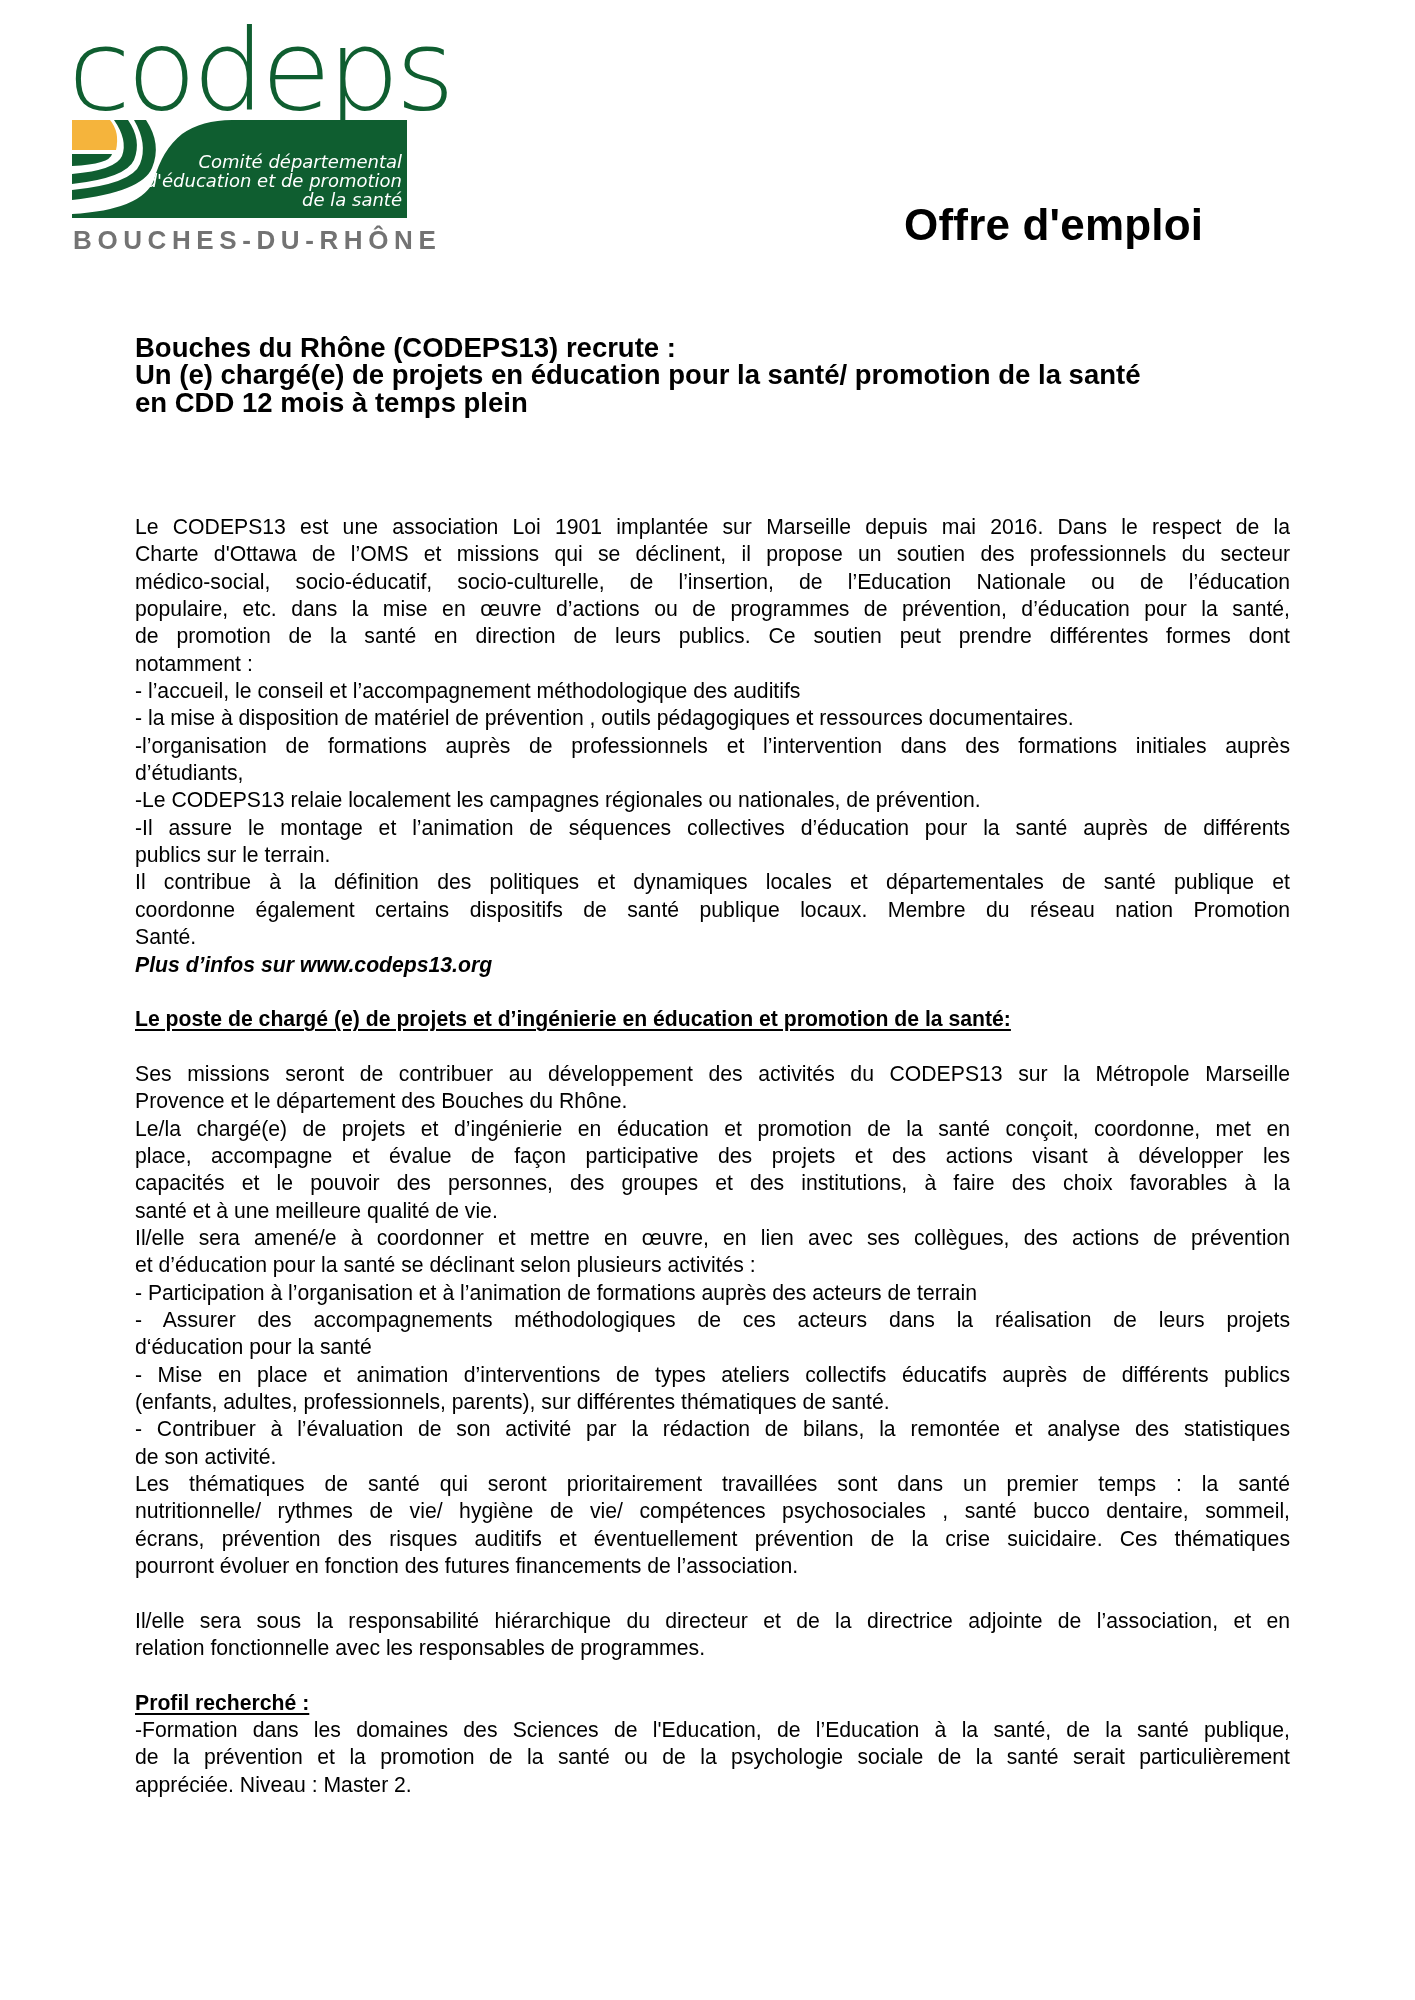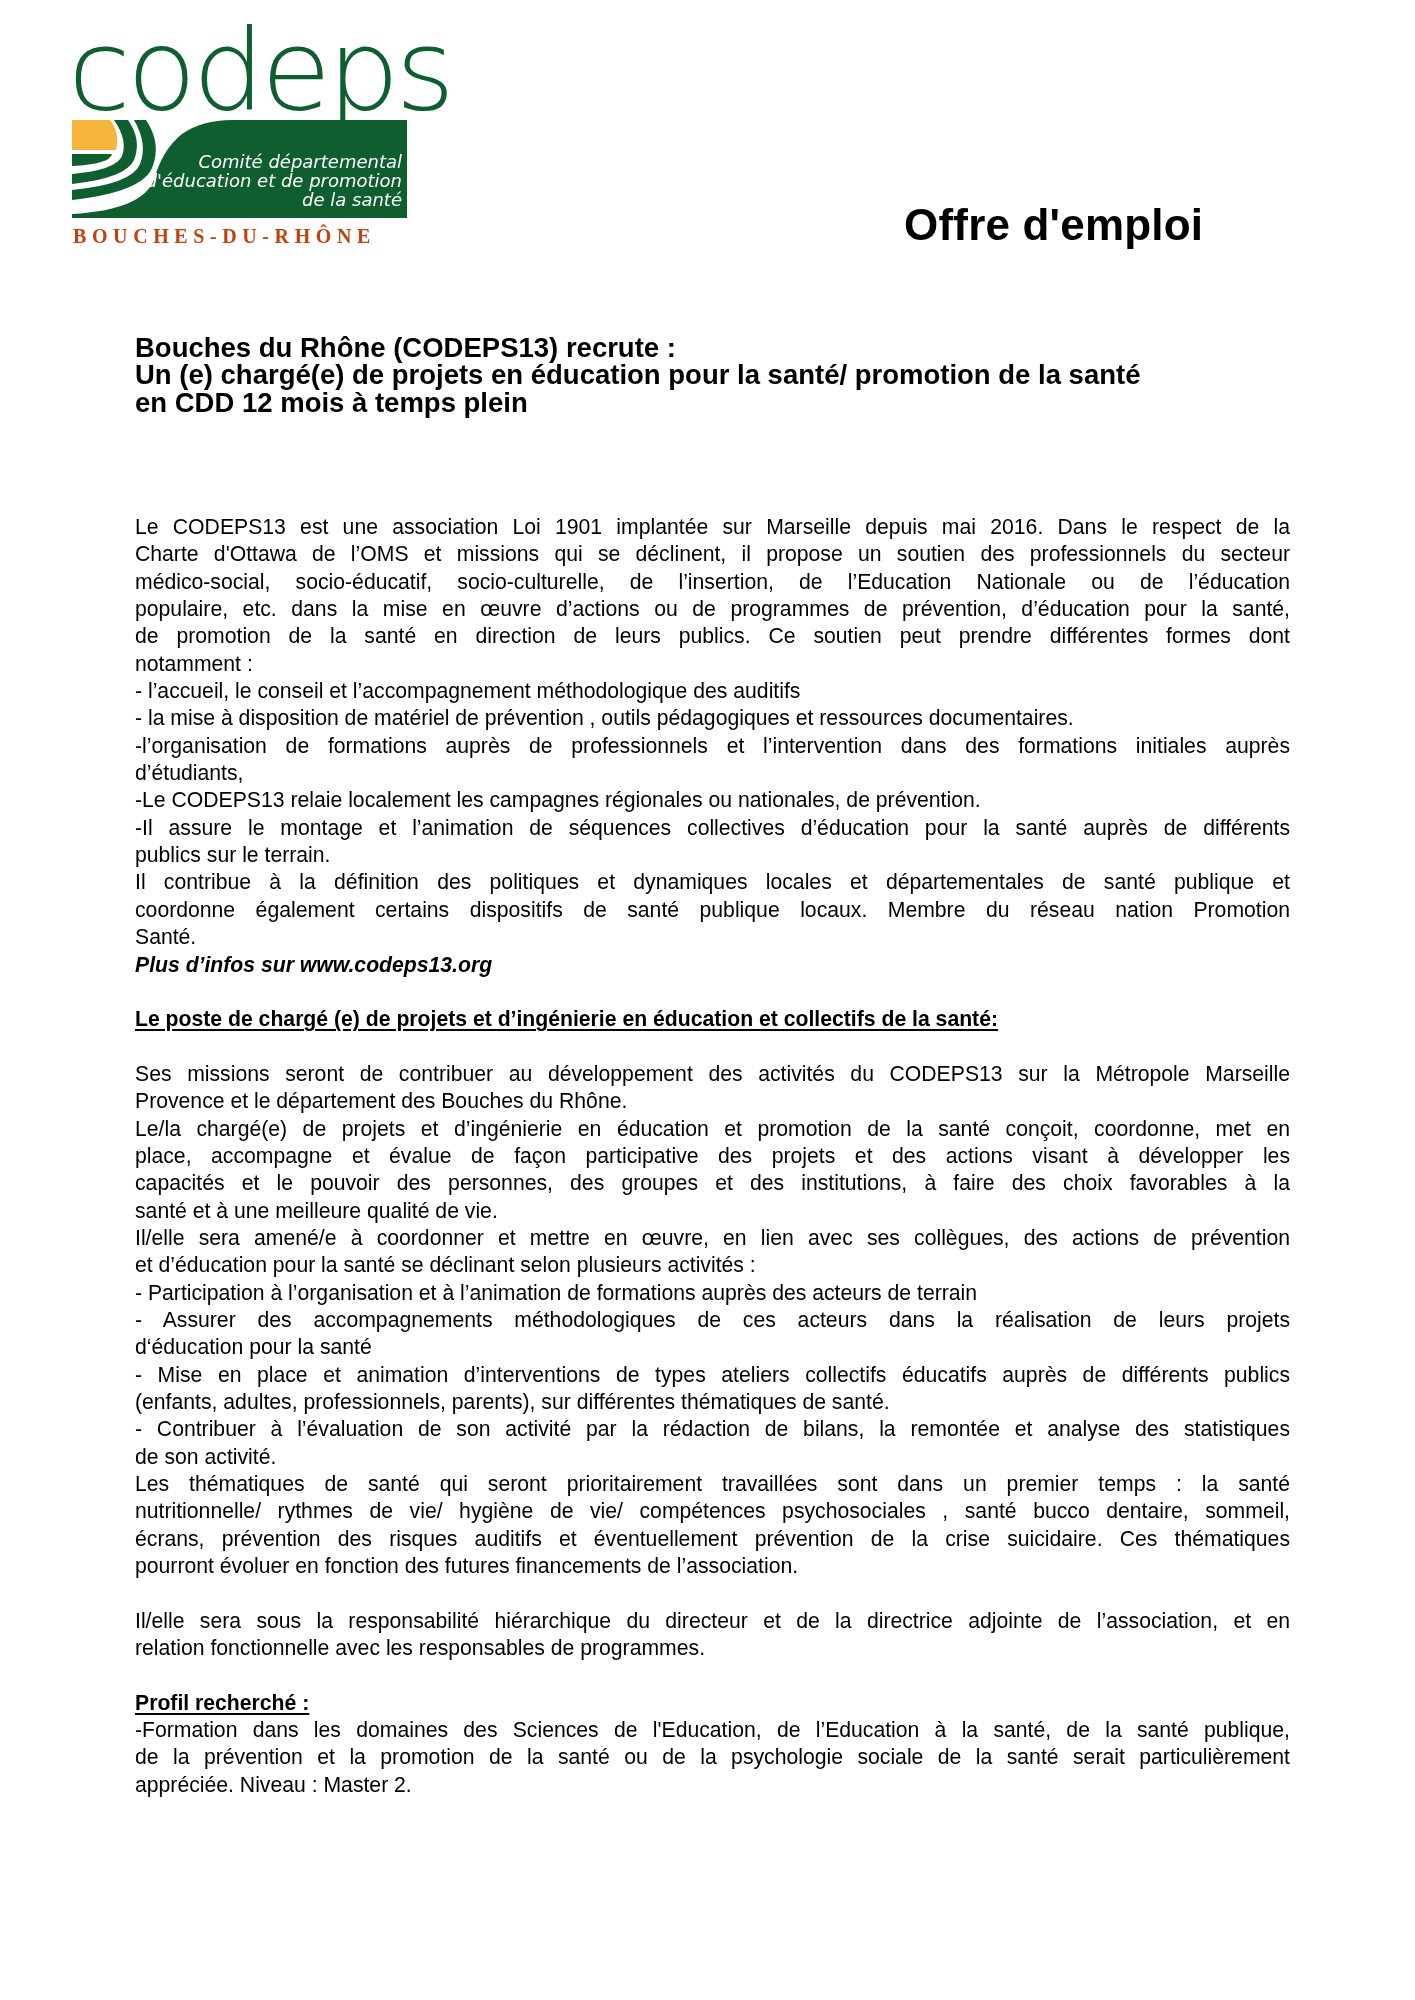--- a/index.html
+++ b/index.html
@@ -9,22 +9,22 @@
   
   .logo { position: absolute; left: 53px; top: 28px; width: 362px; height: 222px; margin-left: 15px; }
   .logo-word { position: absolute; left: 0; top: -14px; font-family: "DejaVu Sans", sans-serif;
                font-weight: 300; font-size: 112px; letter-spacing: -4px; line-height: 1;
                color: #0f5e30; -webkit-text-stroke: 0px; transform: scaleX(1.02); transform-origin: left top; }
   .logo-band { position: absolute; left: 4px; top: 92px; width: 335px; height: 98px; }
   .logo-band svg { display: block; }
   .logo-tag { position: absolute; right: 28px; top: 124px; text-align: right; color: #fff;
               font-family: "DejaVu Sans", sans-serif; font-size: 18px; line-height: 19px; font-style: italic; }
   .logo-tag div { white-space: nowrap; }
-  .logo-region { position: absolute; left: 5px; top: 197px; width: 335px; font-family: Liberation Serif, serif;
-                 font-weight: bold; font-size: 20px; letter-spacing: 5.6px; color: #c2410c; white-space: nowrap; }
+  .logo-region { position: absolute; left: 5px; top: 197px; width: 335px; font-family: Liberation Sans, sans-serif;
+                 font-weight: bold; font-size: 26px; letter-spacing: 5.6px; color: #737373; white-space: nowrap; }
 
   
   .doc-title { position: absolute; left: 876px; top: 200px; font-weight: bold; font-size: 44px;
                line-height: 50px; white-space: nowrap; letter-spacing: 0.2px; margin-left: 28px; }
 
   
   .heading { position: absolute; left: 135px; top: 331px; width: 1160px; font-weight: bold;
              font-size: 27.5px; line-height: 34px; }
   .heading .ln { white-space: nowrap; }
 
@@ -87,21 +87,21 @@
     <span class="ln">publics sur le terrain.</span>
     <span class="ln j">Il contribue à la définition des politiques et dynamiques locales et départementales de santé publique et</span>
     <span class="ln j">coordonne également certains dispositifs de santé publique locaux.  Membre du réseau nation Promotion</span>
     <span class="ln">Santé.</span>
     <span class="ln it">Plus d’infos sur www.codeps13.org</span>
   </div>
 
   <span class="ln blank"></span>
 
   <div>
-    <span class="ln"><span class="sec">Le poste de chargé (e)  de projets et d’ingénierie en éducation et collectifs de la santé:</span></span>
+    <span class="ln"><span class="sec">Le poste de chargé (e)  de projets et d’ingénierie en éducation et promotion de la santé:</span></span>
     <span class="ln blank"></span>
     <span class="ln j">Ses missions seront de contribuer au développement des activités du CODEPS13 sur la Métropole Marseille</span>
     <span class="ln">Provence et le département des Bouches du Rhône.</span>
     <span class="ln j">Le/la chargé(e) de projets et d’ingénierie en éducation et promotion de la santé conçoit, coordonne, met en</span>
     <span class="ln j">place, accompagne et évalue de façon participative des projets et des actions visant à développer les</span>
     <span class="ln j">capacités et le pouvoir des personnes, des groupes et des institutions, à faire des choix favorables à la</span>
     <span class="ln">santé et à une meilleure qualité de vie.</span>
     <span class="ln j">Il/elle sera amené/e à coordonner et mettre en œuvre, en lien avec ses collègues, des actions de prévention</span>
     <span class="ln">et d’éducation pour la santé se déclinant selon plusieurs activités :</span>
     <span class="ln">- Participation à l’organisation  et à l’animation de formations auprès des acteurs de terrain</span>

